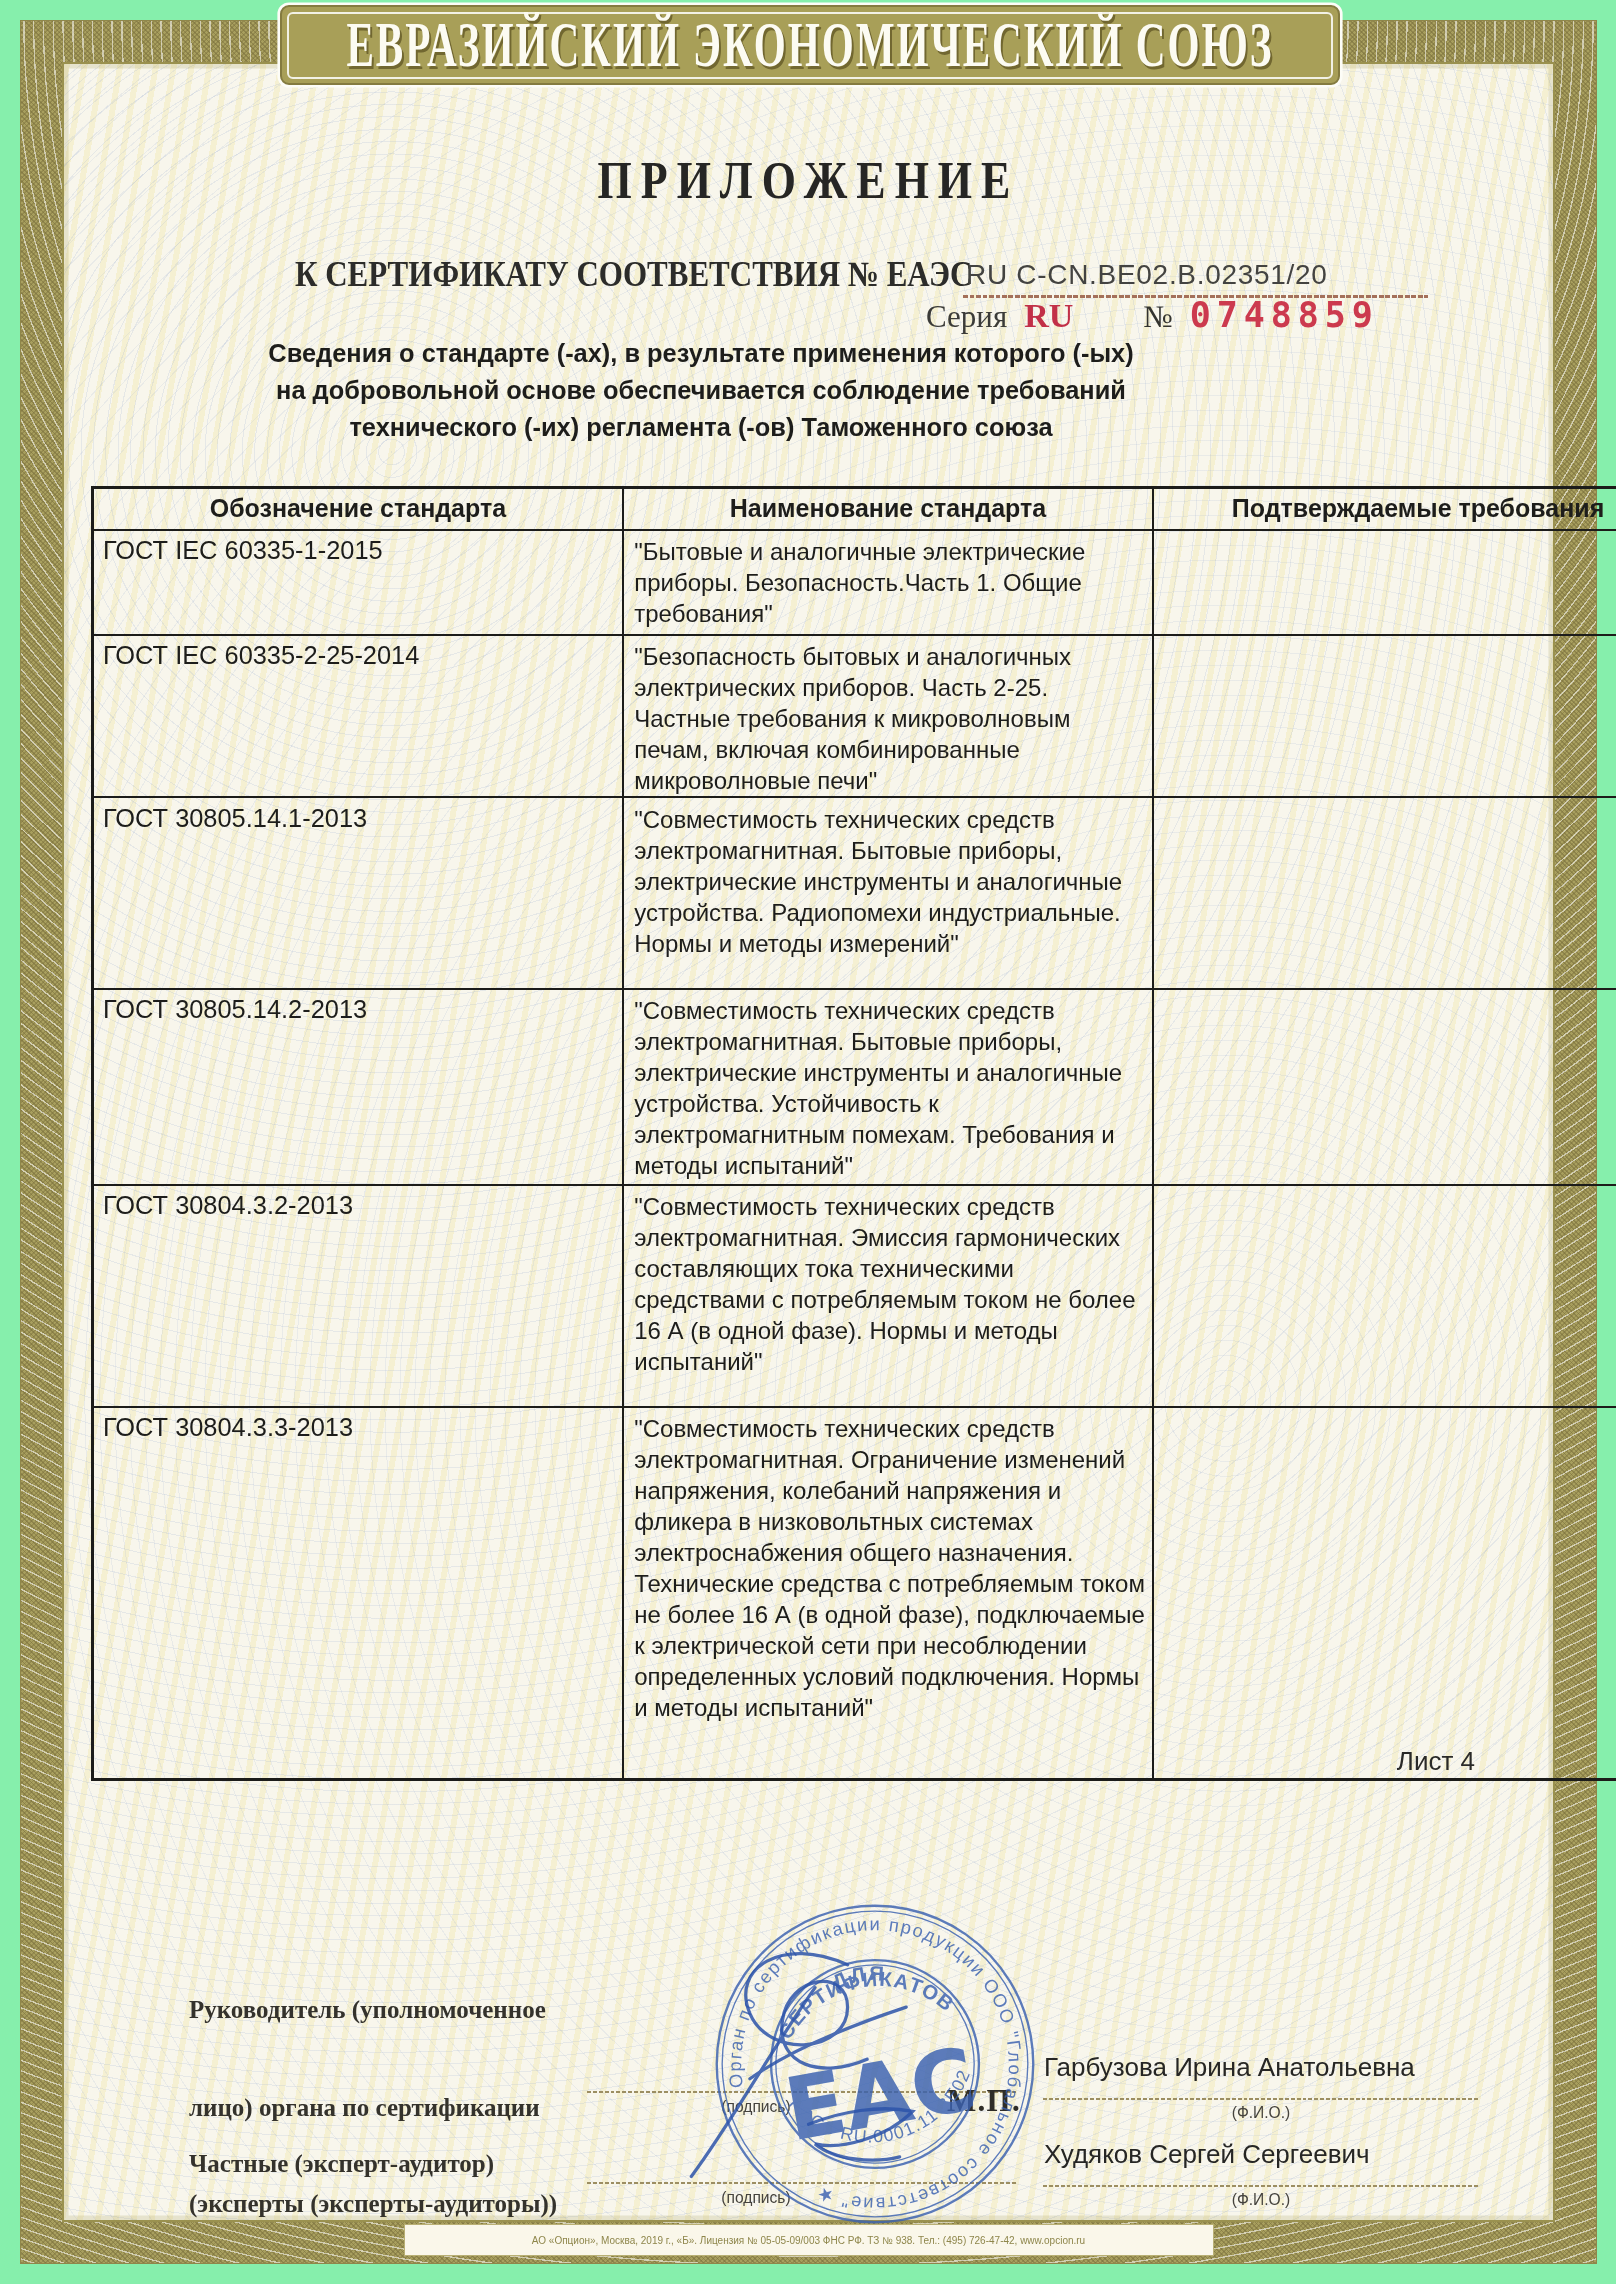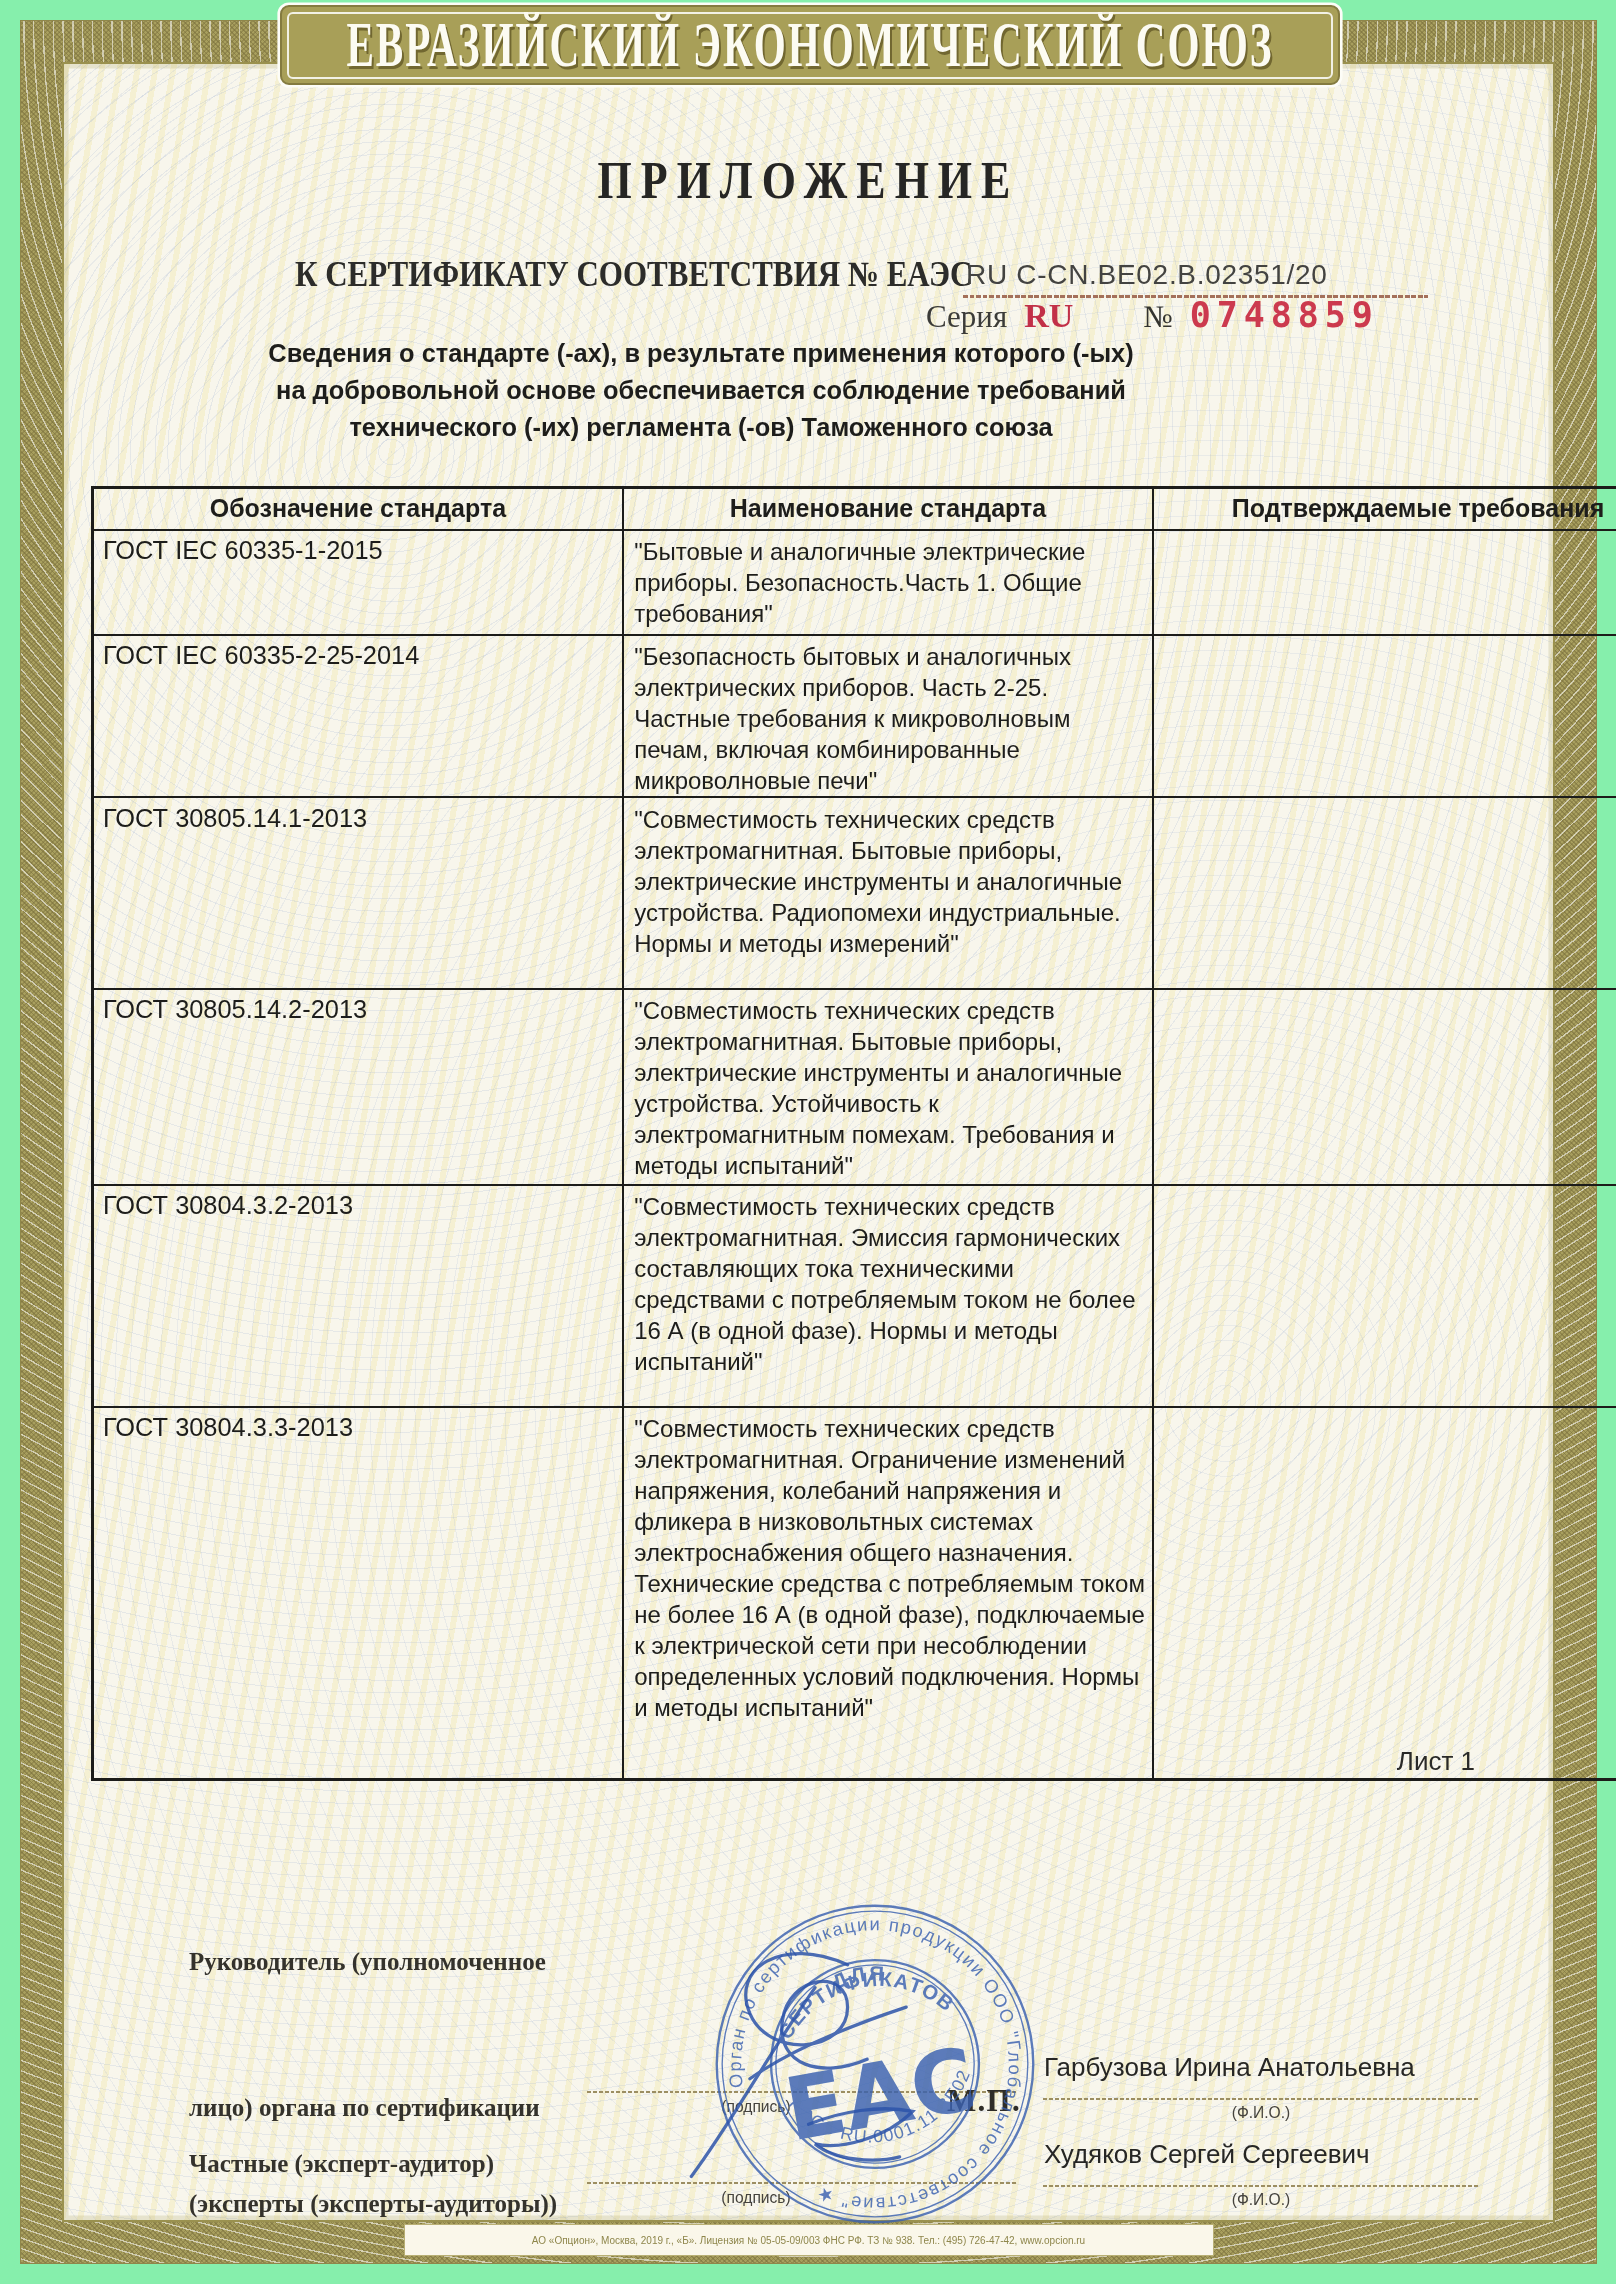--- a/index.html
+++ b/index.html
@@ -138,23 +138,23 @@
       <td class="c3"></td>
     </tr>
     <tr class="rh6">
       <td class="c1">ГОСТ 30804.3.3-2013</td>
       <td class="c2">"Совместимость технических средств электромагнитная. Ограничение изменений напряжения, колебаний напряжения и фликера в низковольтных системах электроснабжения общего назначения. Технические средства с потребляемым током не более 16 А (в одной фазе), подключаемые к электрической сети при несоблюдении определенных условий подключения. Нормы и методы испытаний"</td>
       <td class="c3"></td>
     </tr>
   </tbody>
     </table>
 
-  <div class="abs sheet">Лист 1</div>
-
-  <div class="abs siglabel" style="left:189px;top:1948px;">Руководитель (уполномоченное</div>
+  <div class="abs sheet">Лист 4</div>
+
+  <div class="abs siglabel" style="left:189px;top:1996px;">Руководитель (уполномоченное</div>
   <div class="abs siglabel" style="left:189px;top:2094px;">лицо) органа по сертификации</div>
   <div class="abs siglabel" style="left:189px;top:2150px;">Частные (эксперт-аудитор)</div>
   <div class="abs siglabel" style="left:189px;top:2190px;">(эксперты (эксперты-аудиторы))</div>
 
   <div class="abs sigline" style="left:587px;top:2091px;width:430px;"></div>
   <div class="abs caption" style="left:691px;top:2098px;width:130px;">(подпись)</div>
   <div class="abs sigline" style="left:587px;top:2182px;width:430px;"></div>
   <div class="abs caption" style="left:691px;top:2189px;width:130px;">(подпись)</div>
 
   <div class="abs mp" style="left:931px;top:2083px;">М.П.</div>

